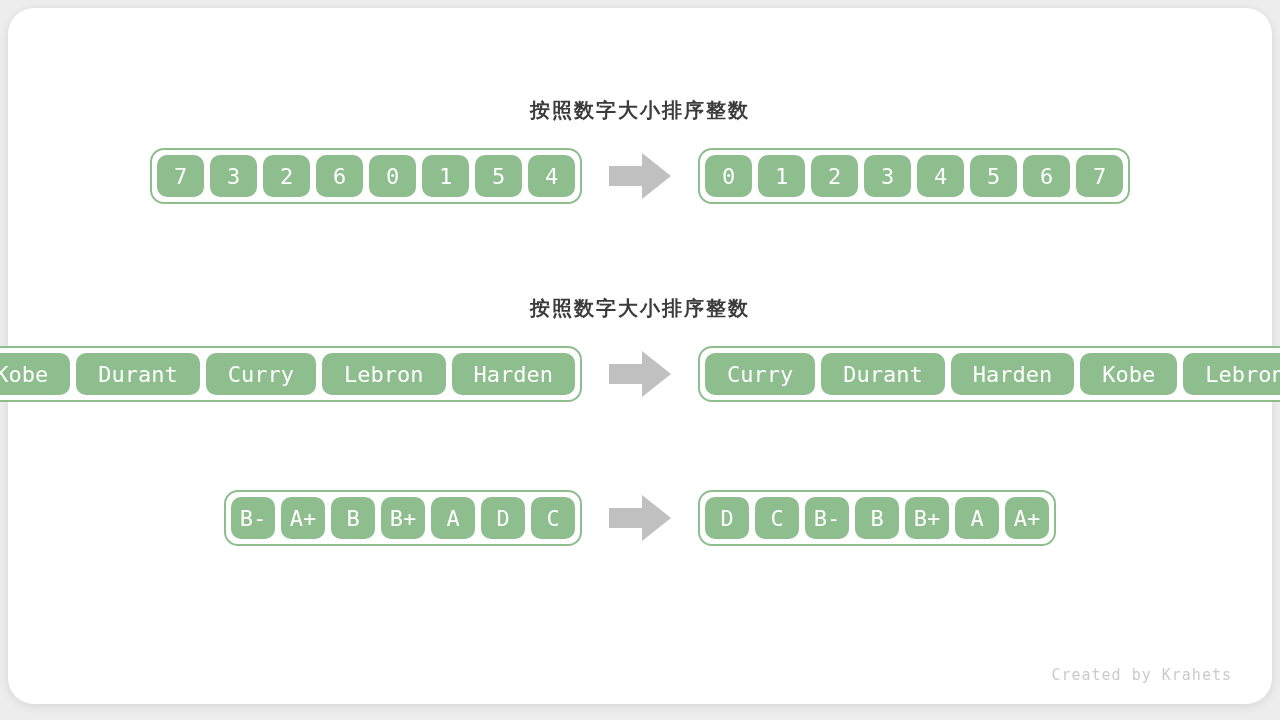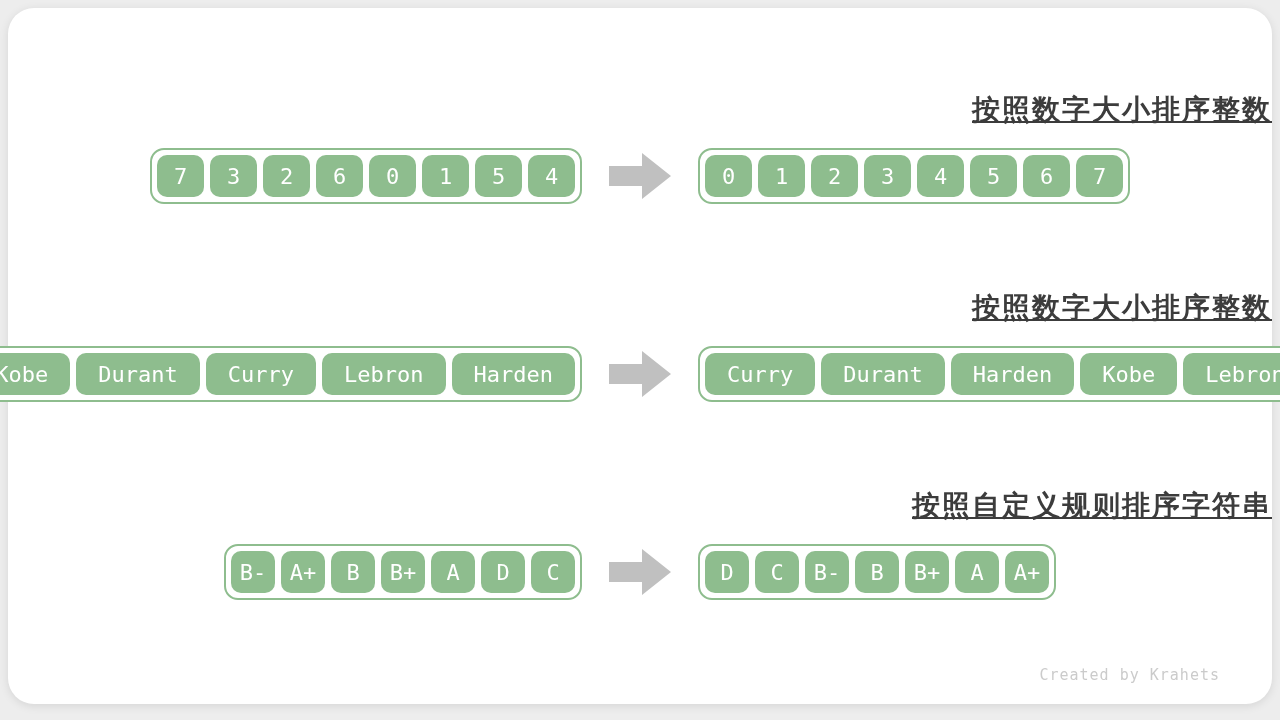--- a/index.html
+++ b/index.html
@@ -21,28 +21,27 @@
   .card {
     position: absolute;
     left: 8px; top: 8px; right: 8px; bottom: 16px;
     background: var(--card-bg);
     border-radius: 26px;
     box-shadow: 0 2px 10px rgba(0,0,0,0.10);
   }
   .section { margin-top: 88px; }
   .section:first-child { margin-top: 86px; }
   .section-title {
-    text-align: right;
-    font-size: 28px;
+    text-align: center;
+    font-size: 20px;
     font-weight: bold;
     letter-spacing: 2px;
     color: var(--title);
     line-height: 32px;
     margin-bottom: 22px;
-    text-decoration: underline;
   }
   .row {
     display: flex;
     justify-content: center;
     align-items: center;
     gap: 27px;
   }
   .array-frame {
     display: flex;
     gap: 6px;
@@ -61,21 +60,21 @@
     color: #FFFFFF;
     font-family: "DejaVu Sans Mono", monospace;
     font-size: 22px;
     padding: 0 22px;
   }
   .digits .cell { width: 47px; padding: 0; }
   .grades .cell { min-width: 44px; padding: 0 8px; }
   .arrow-icon { flex: 0 0 auto; display: block; }
   .watermark {
     position: absolute;
-    right: 52px; bottom: 20px;
+    right: 40px; bottom: 20px;
     font-family: "DejaVu Sans Mono", monospace;
     font-size: 15px;
     letter-spacing: 1px;
     color: var(--watermark);
   }
 </style>
 </head>
 <body>
 
 <div class="card">
@@ -126,21 +125,20 @@
           <div class="cell">Curry</div>
           <div class="cell">Durant</div>
           <div class="cell">Harden</div>
           <div class="cell">Kobe</div>
           <div class="cell">Lebron</div>
         </div>
     </div>
   </div>
 
   <div class="section">
-    <div class="section-title">按照自定义规则排序字符串</div>
     <div class="row">
       <div class="array-frame grades">
           <div class="cell">B-</div>
           <div class="cell">A+</div>
           <div class="cell">B</div>
           <div class="cell">B+</div>
           <div class="cell">A</div>
           <div class="cell">D</div>
           <div class="cell">C</div>
         </div>

